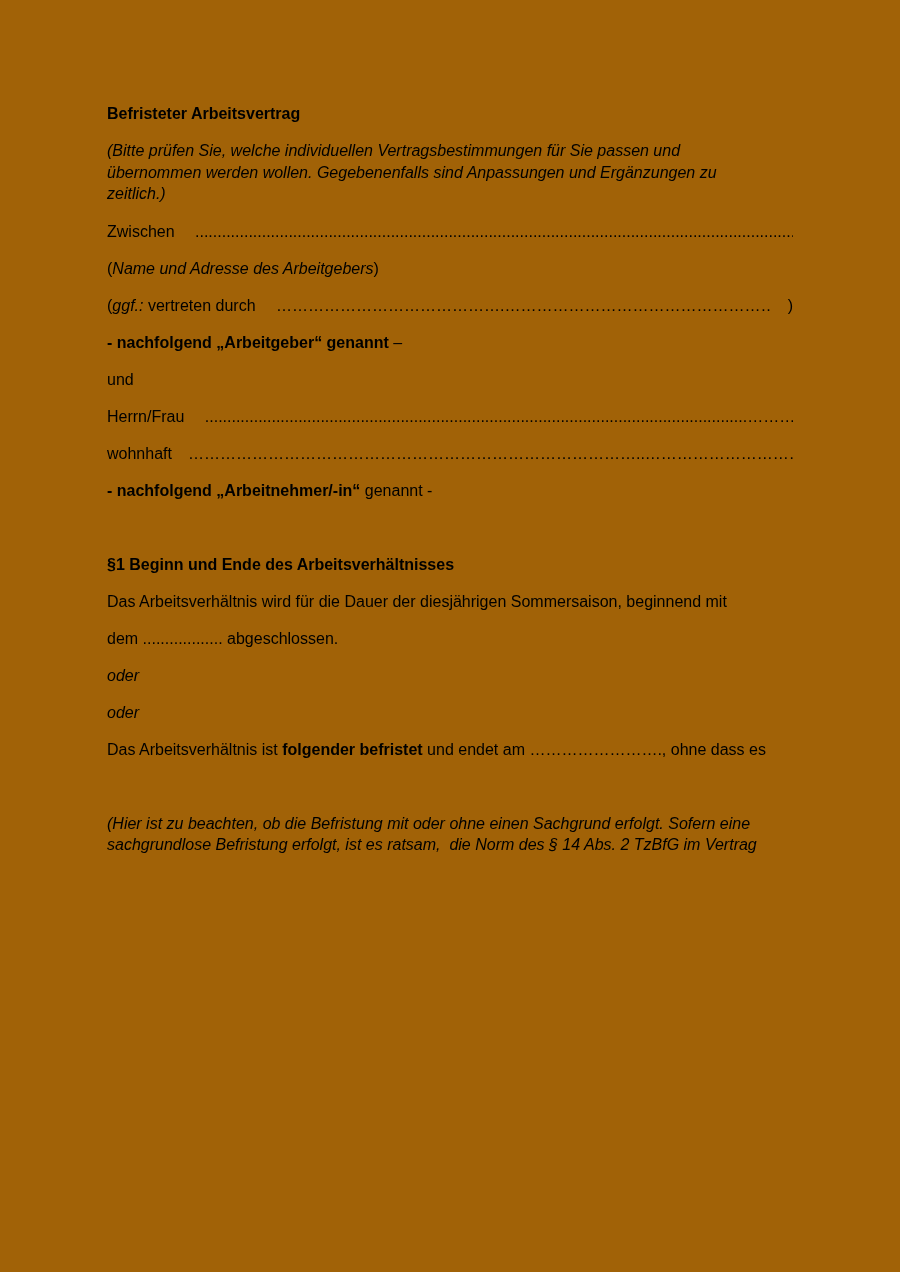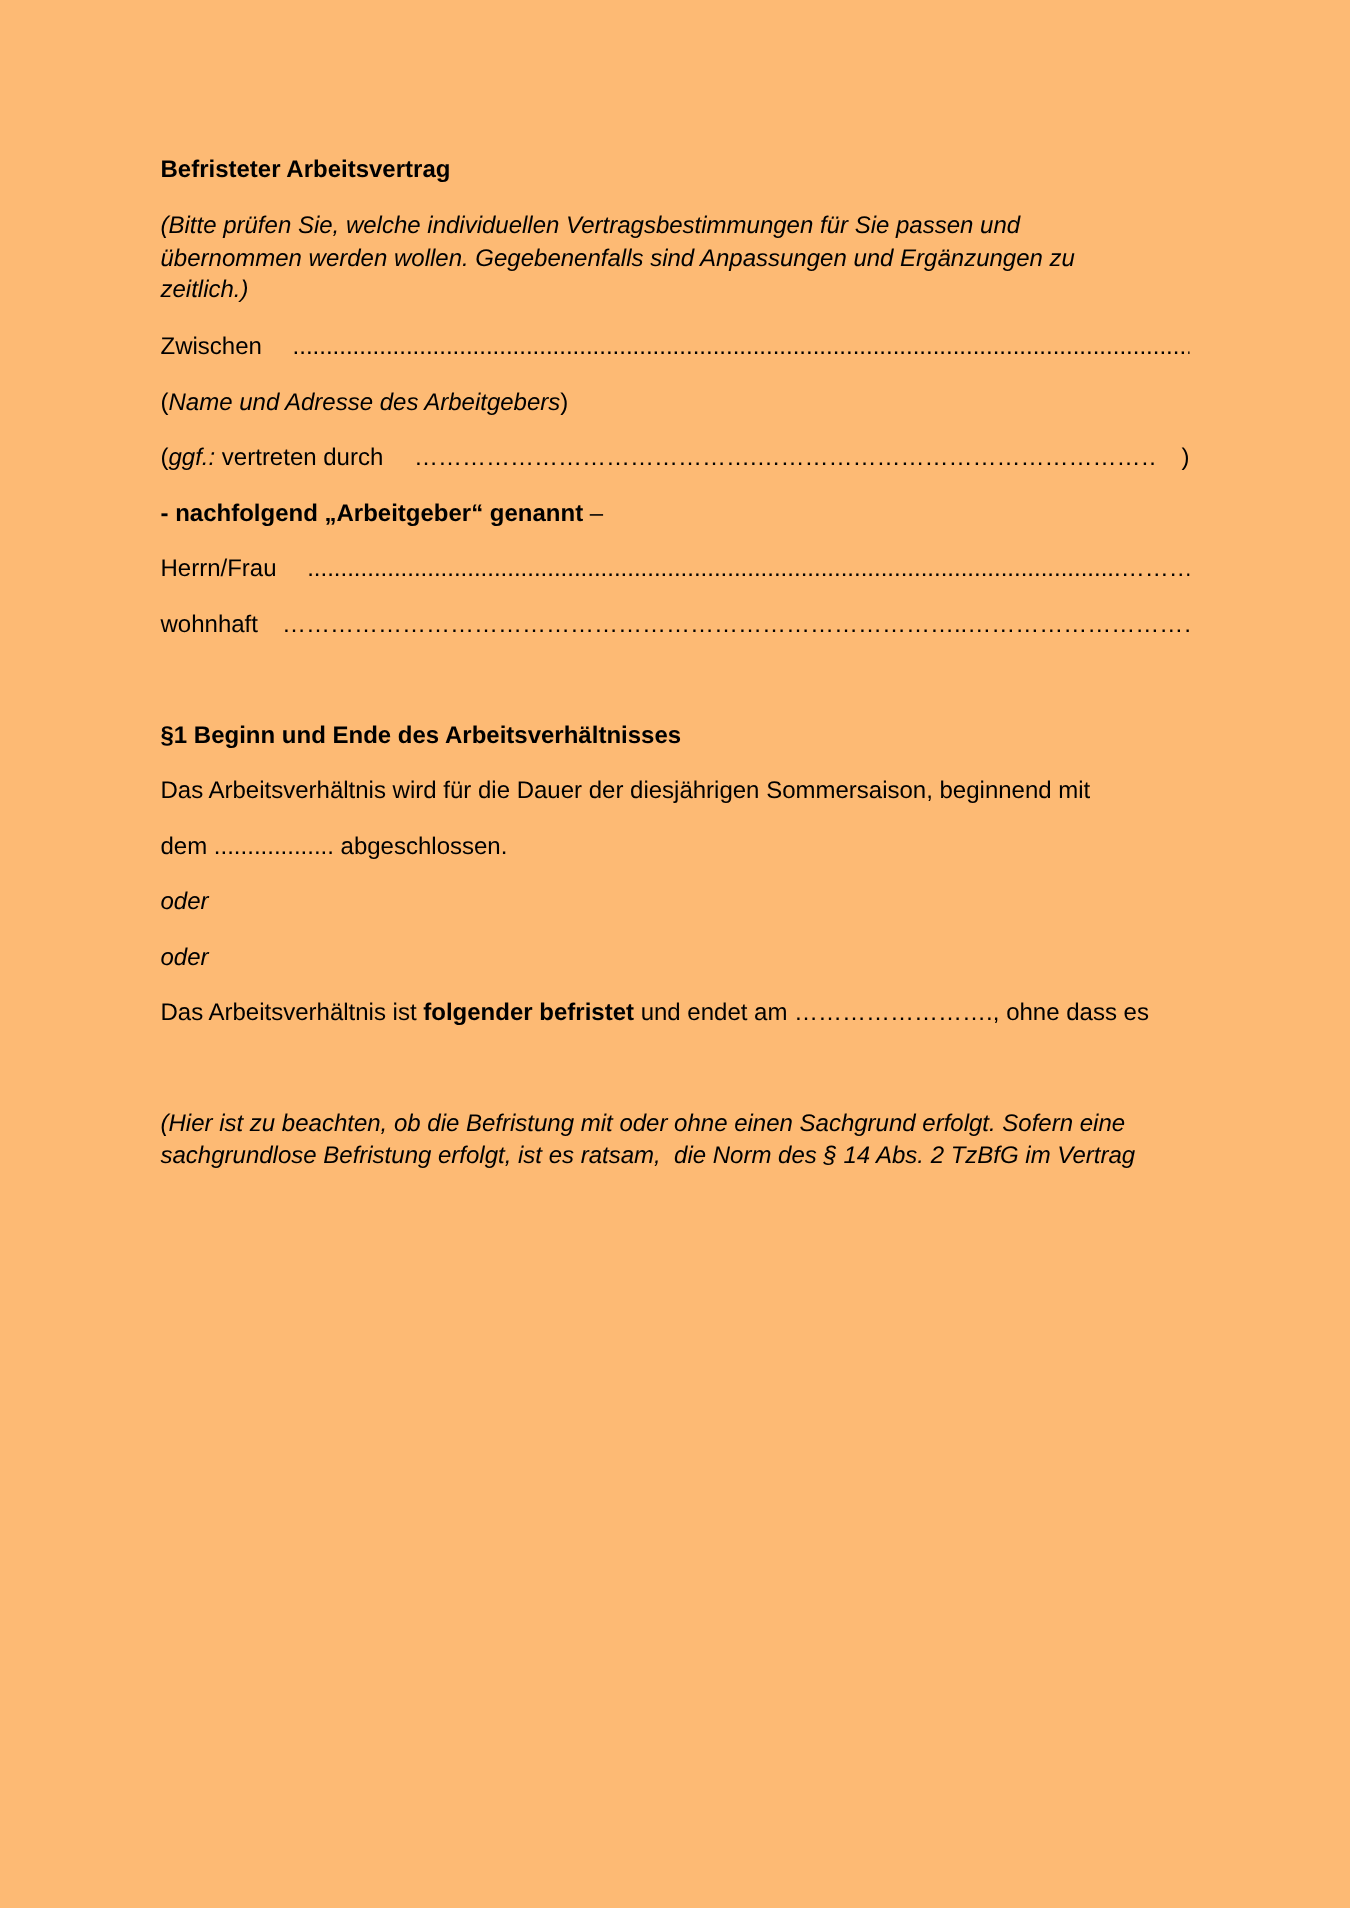--- a/index.html
+++ b/index.html
@@ -5,21 +5,21 @@
   * { box-sizing: border-box; }
   html, body {
     margin: 0;
     padding: 0;
     background: #ffffff;
   }
   .page {
     position: relative;
     width: 900px;
     height: 1272px;
-    background: #fdba74;
+    background: #a16207;
     color: #000000;
     font-family: "Liberation Sans", "DejaVu Sans", sans-serif;
     font-size: 16px;
     padding: 103px 107px 0 107px;
     overflow: hidden;
   }
   .line {
     line-height: 21px;
     margin: 0 0 16px 0;
     white-space: nowrap;
@@ -75,31 +75,33 @@
   <div class="line"><span>(</span><span class="i">Name und Adresse des Arbeitgebers</span><span>)</span></div>
 
   <div class="line fill-line">
       <span class="prefix"><span>(</span><span class="i">ggf.:</span><span> vertreten durch </span></span>
       <span class="dotfill"><span>…………………………………….……………………………………………………………</span></span>
       <span class="suffix">)</span>
     </div>
 
   <div class="line"><span class="b">- nachfolgend „Arbeitgeber“ genannt</span><span> –</span></div>
 
+  <div class="line"><span>und</span></div>
 
   <div class="line fill-line">
       <span class="prefix">Herrn/Frau </span>
       <span class="dotfill"><span>..........................................................................................................................……………………..</span></span>
     </div>
 
   <div class="line fill-line">
       <span class="prefix">wohnhaft</span>
       <span class="dotfill"><span>…………………………………………………………………………..………………………………..</span></span>
     </div>
 
+  <div class="line"><span class="b">- nachfolgend „Arbeitnehmer/-in“</span><span> genannt -</span></div>
 
 
   <div class="spacer"></div>
 
   <div class="line heading"><span>§1 Beginn und Ende des Arbeitsverhältnisses</span></div>
 
   <div class="line"><span>Das Arbeitsverhältnis wird für die Dauer der diesjährigen Sommersaison, beginnend mit</span></div>
 
   <div class="line"><span>dem </span><span>..................</span><span> abgeschlossen.</span></div>
 

